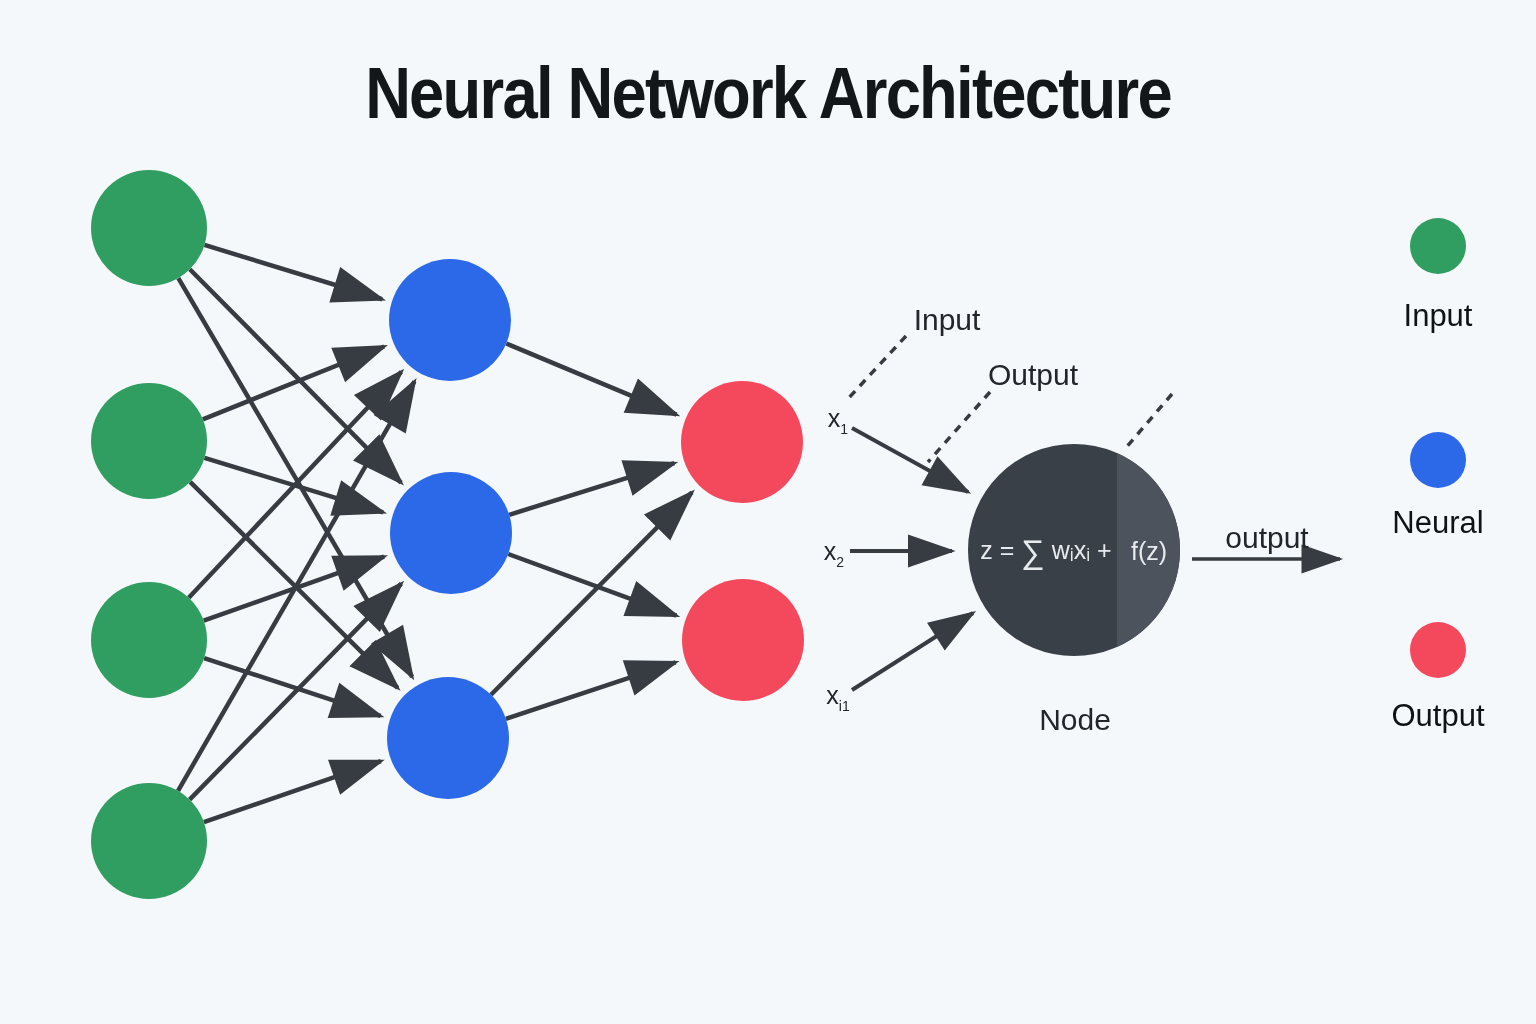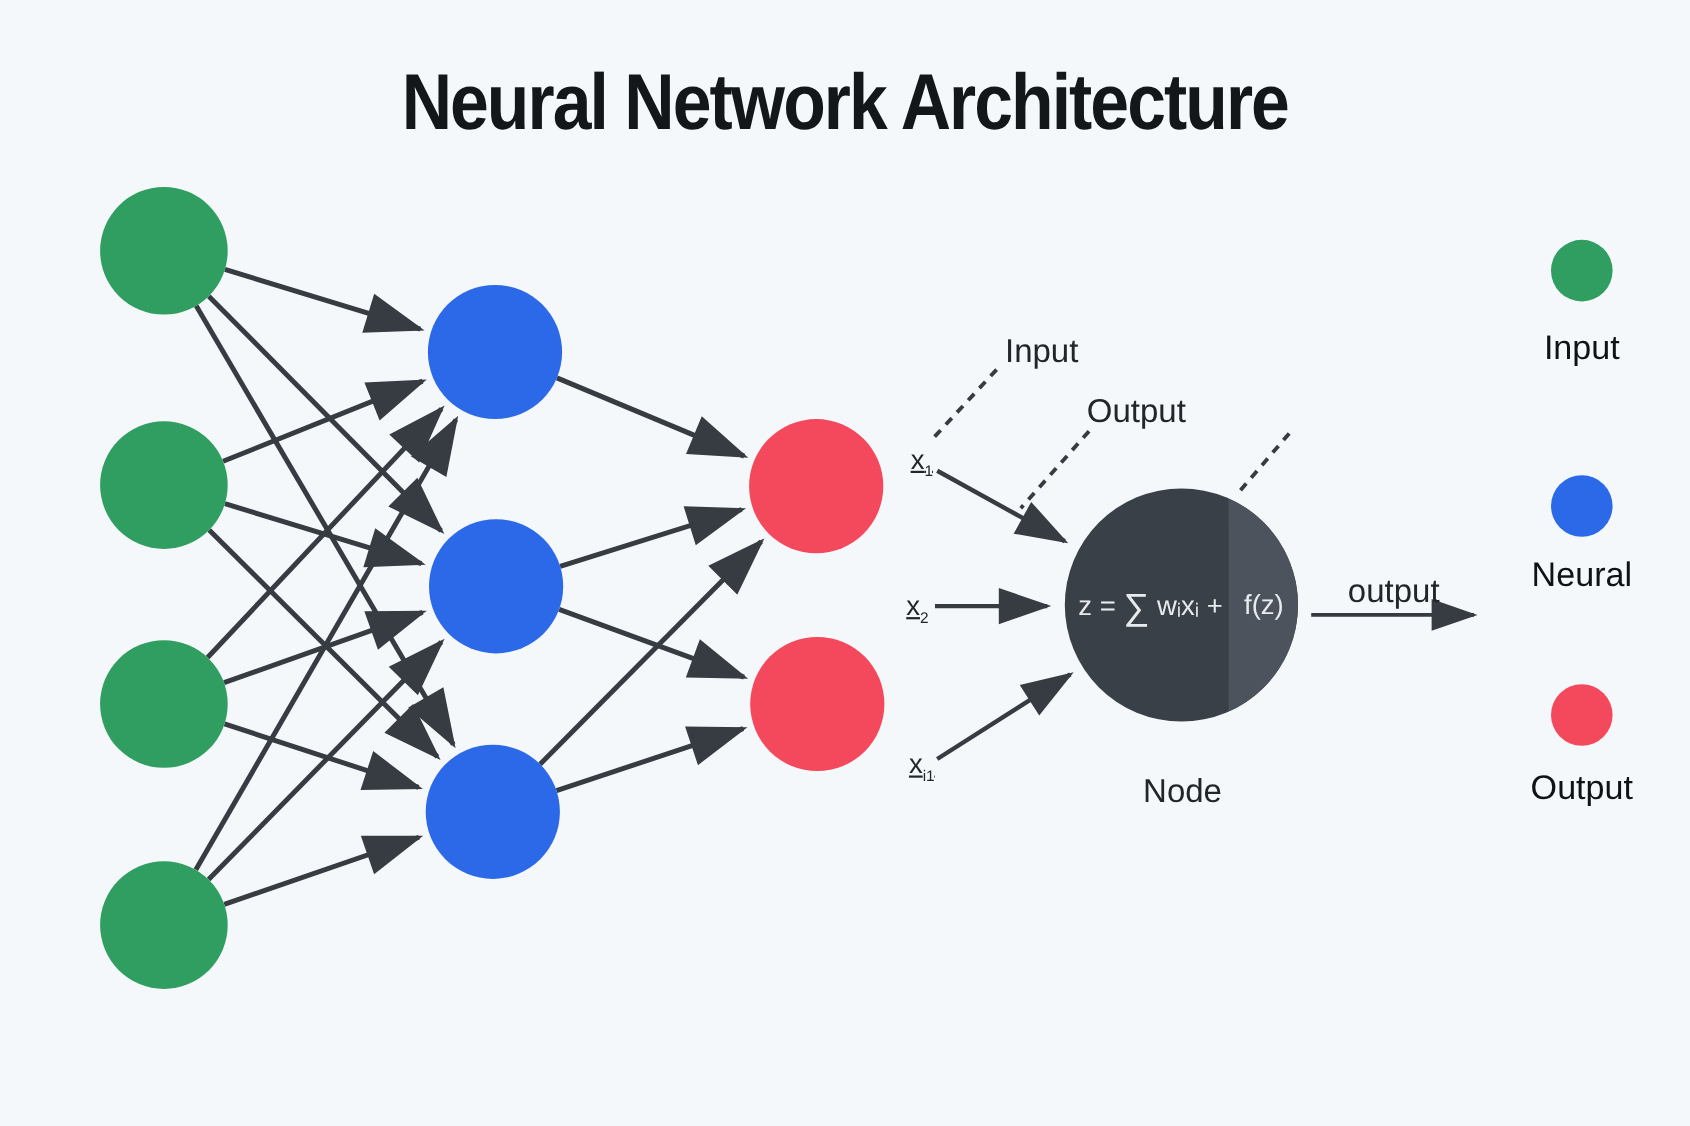--- a/index.html
+++ b/index.html
@@ -24,21 +24,21 @@
   .edge{stroke:#363c42;stroke-width:4.5;}
   .ann-arrow{stroke:#363c42;stroke-width:4;}
   .dashed{stroke:#363c42;stroke-width:3.5;stroke-dasharray:8 7;fill:none;}
   .out-arrow{stroke:#363c42;stroke-width:3.5;}
   .lbl{
     position:absolute;transform:translate(-50%,-50%);
     font-size:30px;color:#22262a;white-space:nowrap;
   }
   .xlbl{
     position:absolute;transform:translate(-50%,-50%);
-    font-size:25px;color:#22262a;white-space:nowrap;text-decoration:underline;
+    font-size:25px;color:#22262a;white-space:nowrap;
   }
   .xlbl .sub{font-size:14px;vertical-align:-7px;letter-spacing:0;}
   .formula{
     position:absolute;transform:translate(-50%,-50%);
     font-family:Liberation Sans, sans-serif;
     font-size:25px;color:#e8ebee;white-space:nowrap;
   }
   .formula .sum{font-size:33px;vertical-align:-4px;}
   .legend-lbl{
     position:absolute;transform:translate(-50%,-50%);

